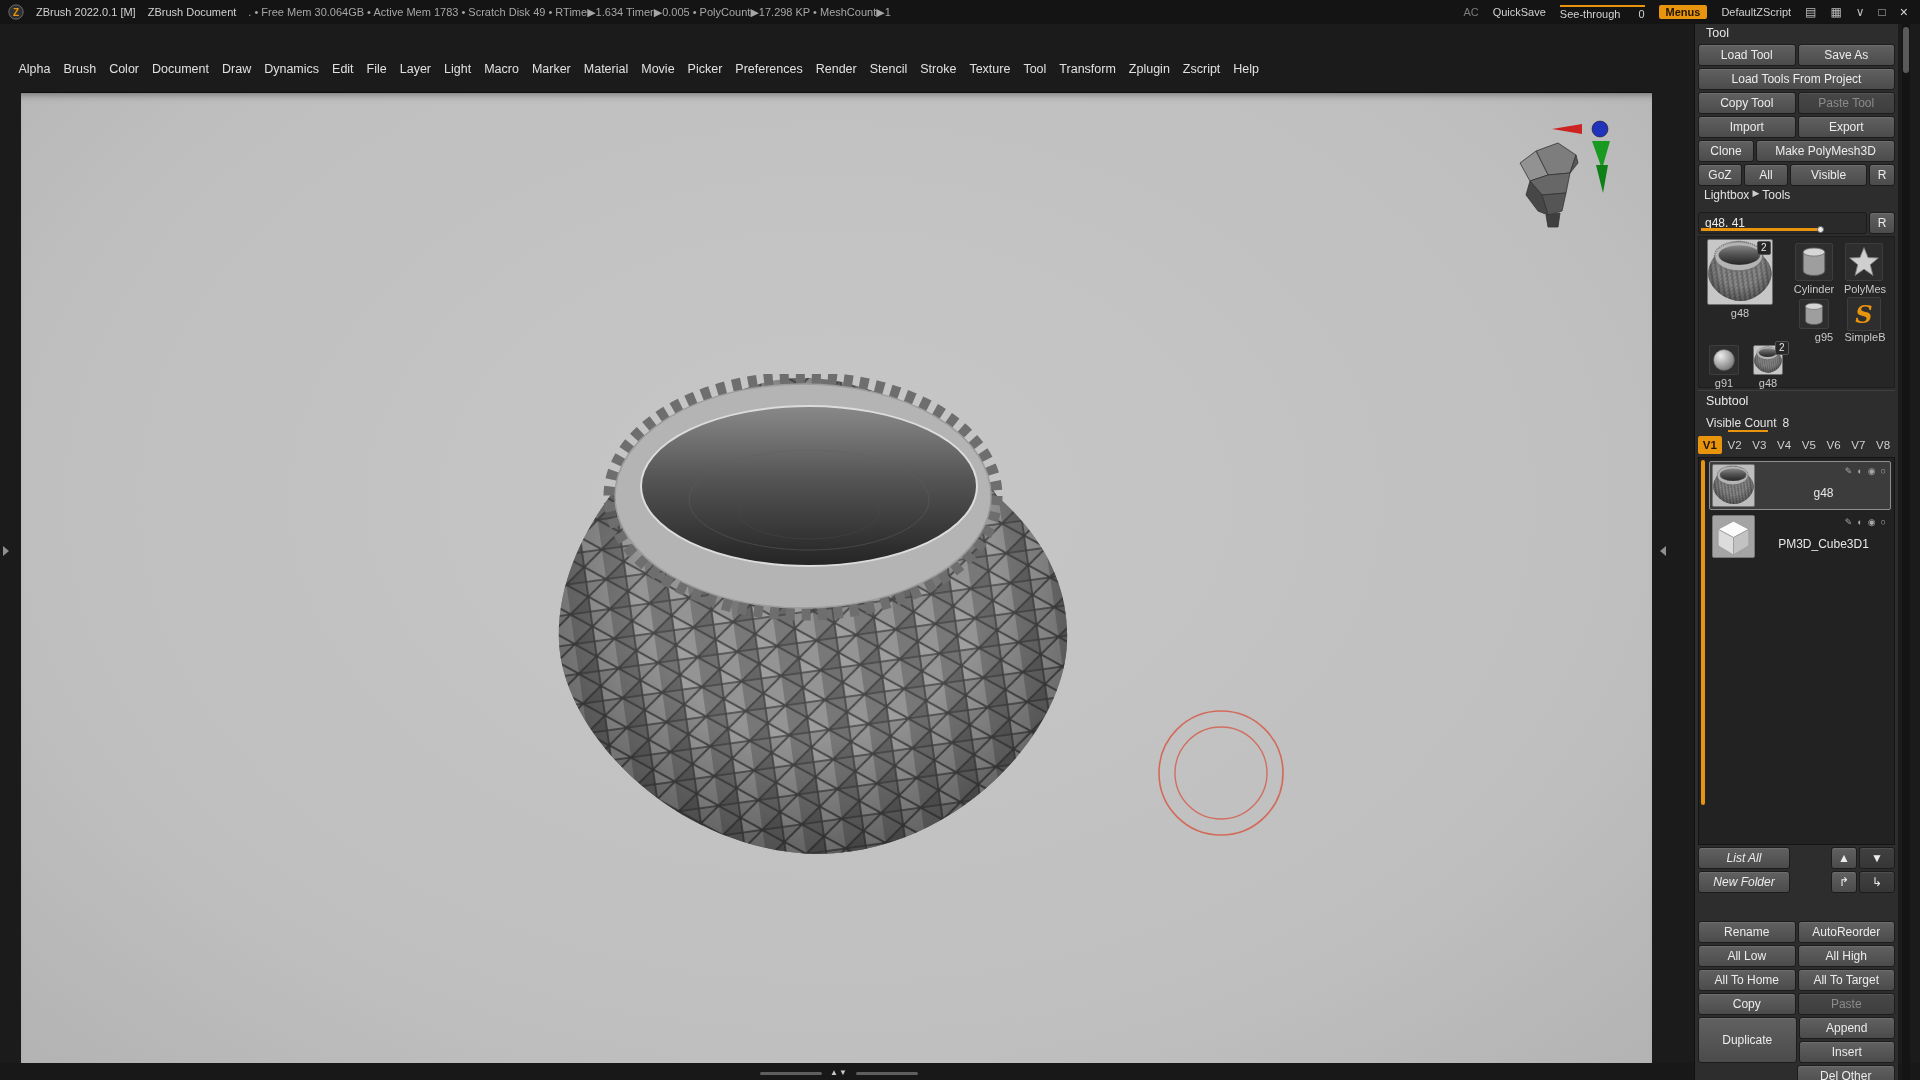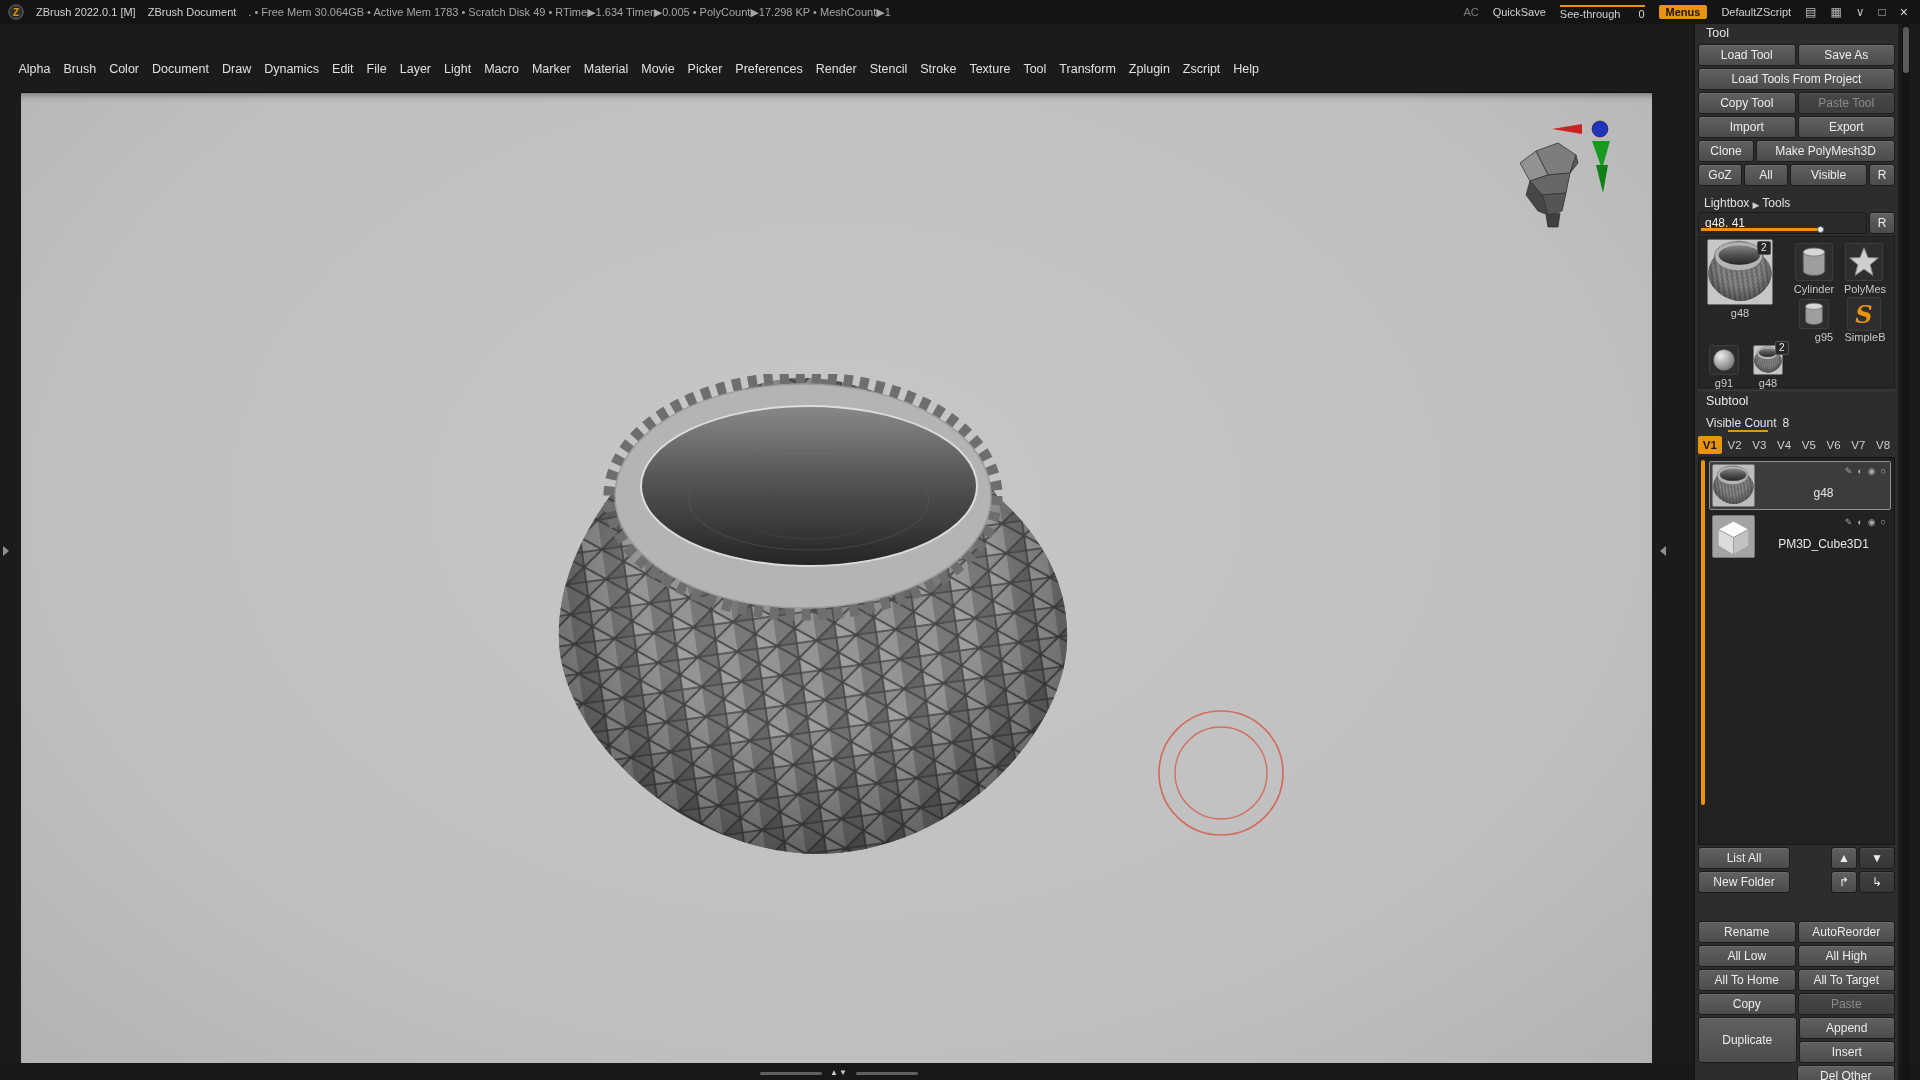--- a/index.html
+++ b/index.html
@@ -54,23 +54,23 @@
   .panel-title{flex:0 0 18px;line-height:18px;padding-left:8px;font-size:12.5px;color:#e6e6e6;}
   .prow{display:flex;gap:2px;flex:0 0 22px;height:22px;align-items:stretch;}
   .btn{flex:1;display:flex;align-items:center;justify-content:center;
     background:linear-gradient(#616161,#4b4b4b);border:1px solid #1c1c1c;border-radius:3px;
     font-size:12px;color:#ececec;cursor:pointer;white-space:nowrap;overflow:hidden;
     box-shadow:inset 0 1px 0 rgba(255,255,255,.08);}
   .btn.dis{color:#8b8b8b;background:linear-gradient(#474747,#3e3e3e);}
   .btn.sm{flex:0 0 44px;}
   .btn.xs{flex:0 0 26px;}
   .btn.w36{flex:0 0 36px;background:linear-gradient(#414141,#363636);}
-  .btn.w92{flex:0 0 92px;}
+  .btn.w92{flex:0 0 92px;font-style:italic;}
   .spacer{flex:1;}
-  .textrow{flex:0 0 22px;display:flex;align-items:flex-end;gap:3px;padding-left:6px;font-size:12px;color:#e2e2e2;}
+  .textrow{flex:0 0 22px;display:flex;align-items:flex-start;gap:3px;padding-left:6px;font-size:12px;color:#e2e2e2;}
   .textrow .arr{color:#cfcfcf;font-size:9px;}
 
   .slider{flex:1;position:relative;background:#2a2a2a;border:1px solid #1b1b1b;border-radius:3px;
     display:flex;align-items:center;padding-left:6px;font-size:12px;color:#ececec;}
   .slider .track{position:absolute;left:2px;bottom:2px;height:3px;width:72%;background:#e8940c;}
   .slider .handle{position:absolute;left:calc(72% - 2px);bottom:0px;width:7px;height:7px;
     border-radius:50%;background:#ececec;border:1px solid #666;}
 
   
   .thumbs{position:relative;flex:0 0 152px;background:#262626;border:1px solid #1d1d1d;}

